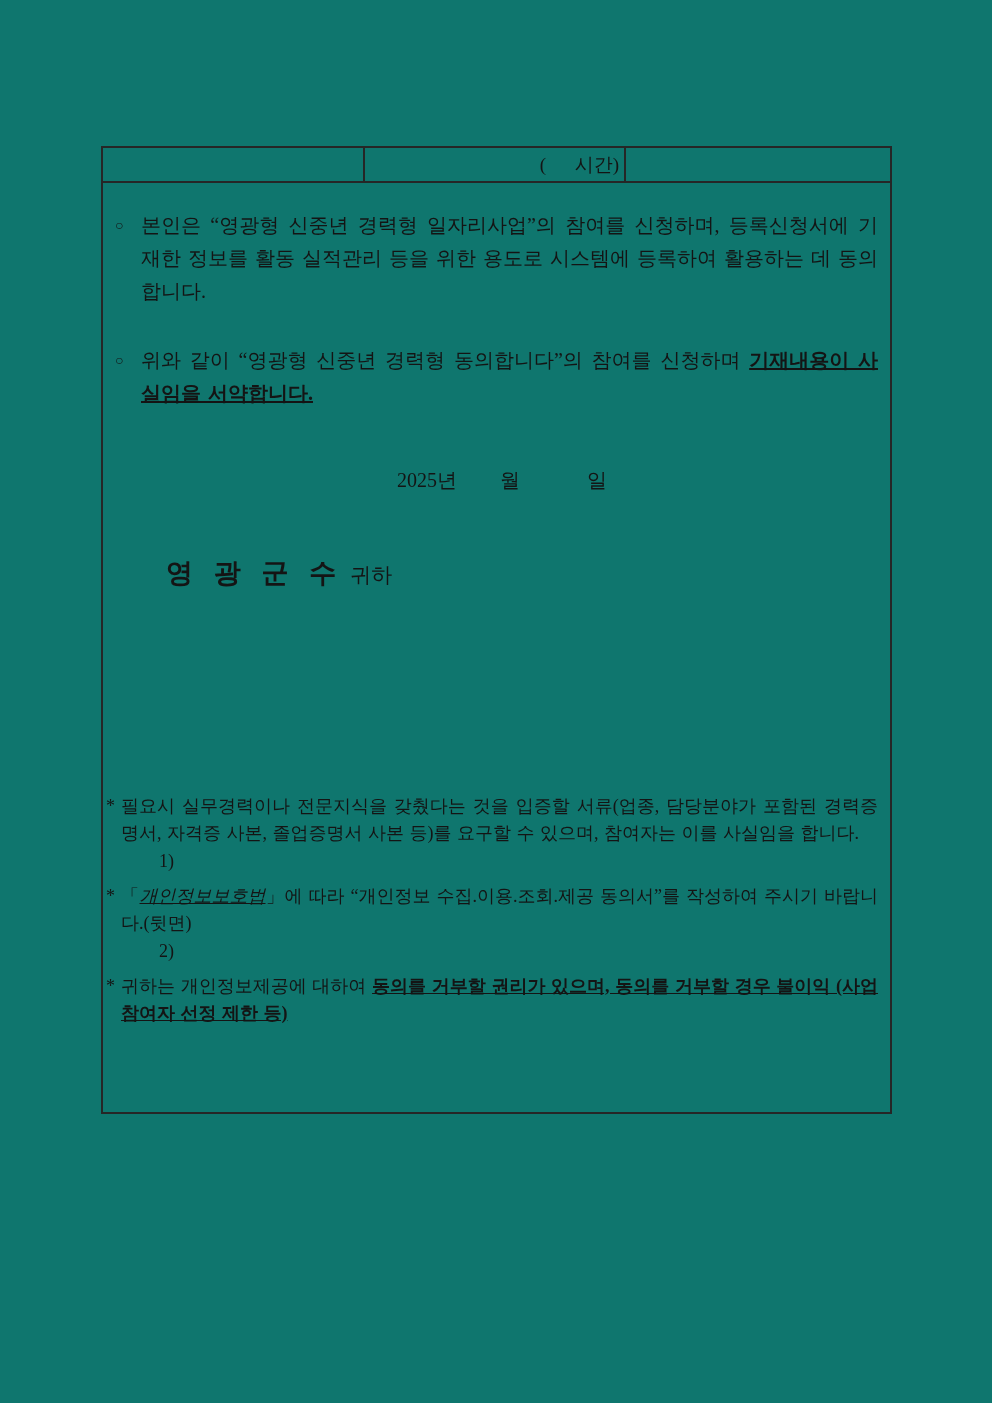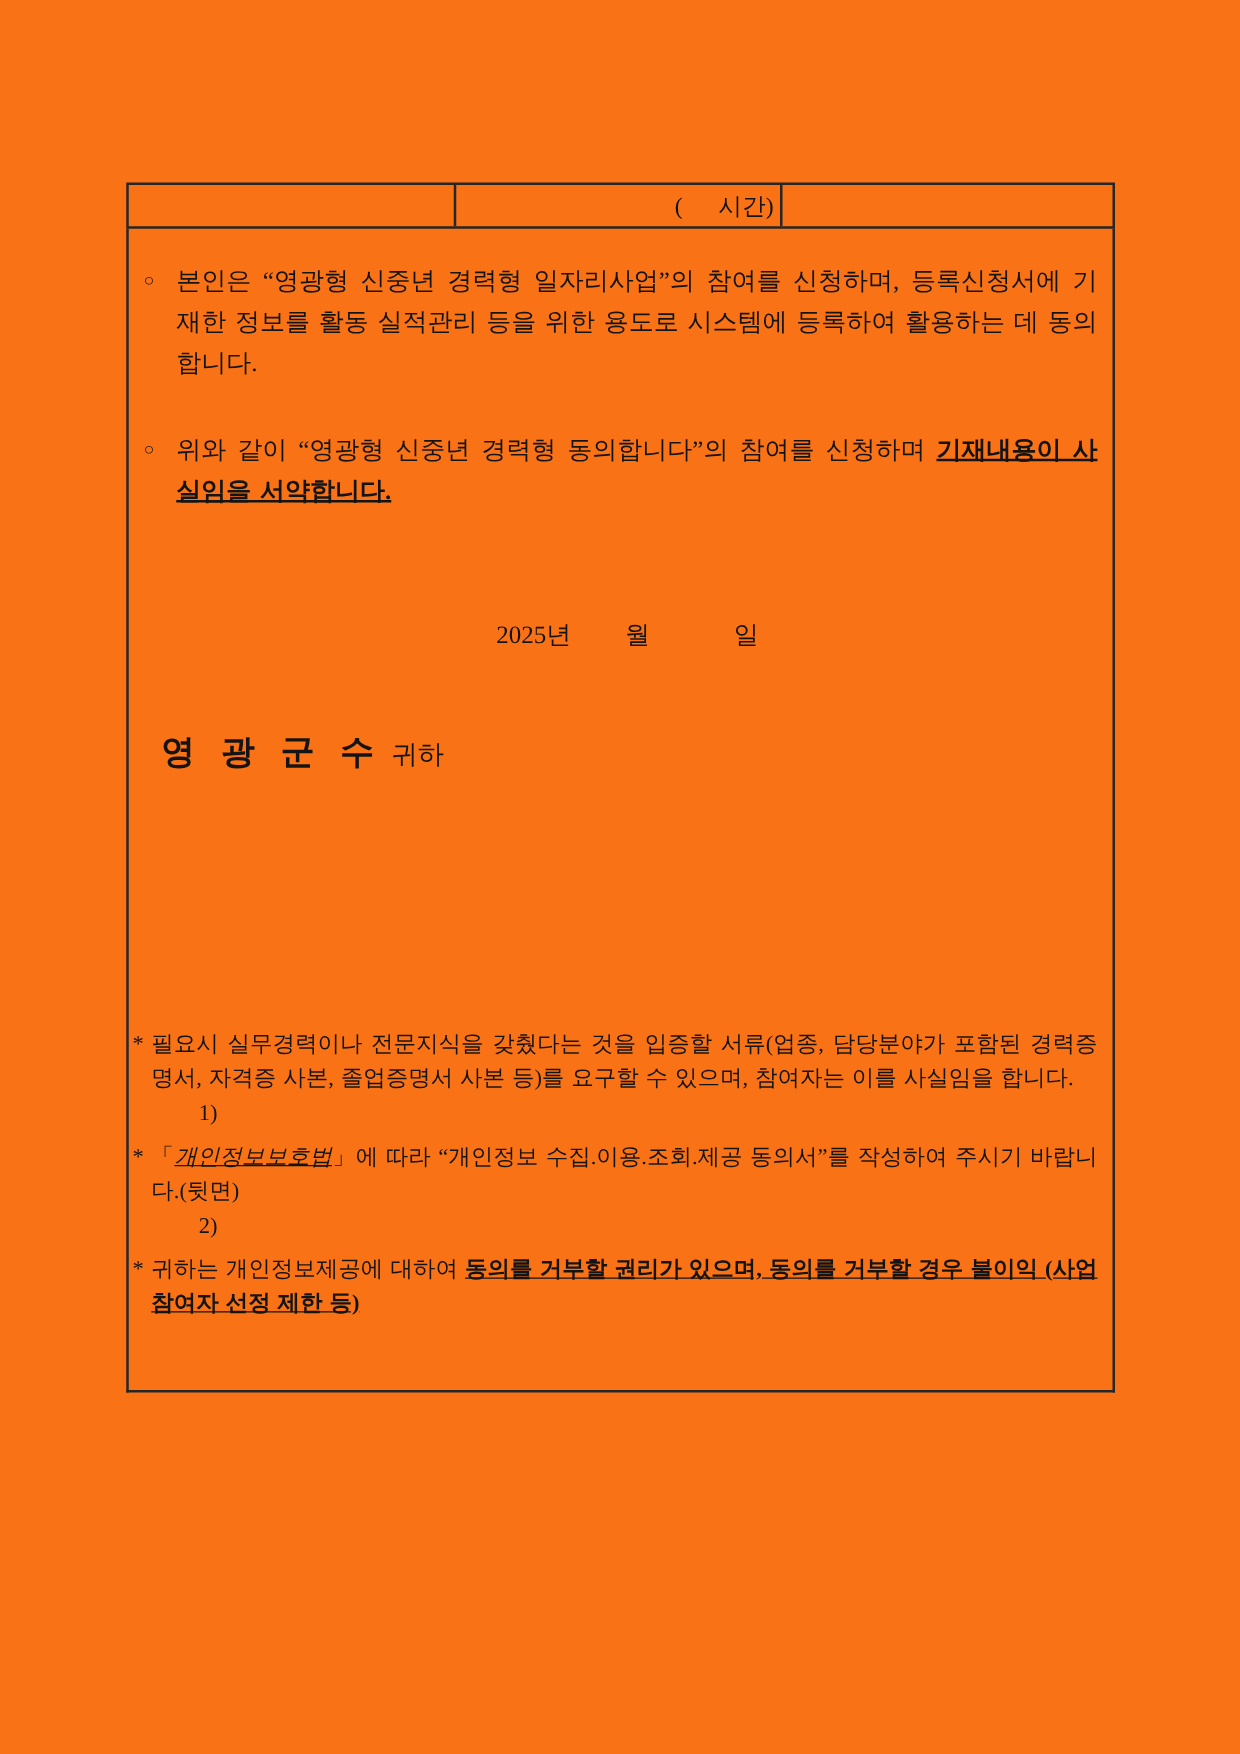--- a/index.html
+++ b/index.html
@@ -2,21 +2,21 @@
 <html><head>
 <meta charset="utf-8">
 <style>
   :root { --bc: #262626; --ink: #141414; }
   * { margin: 0; padding: 0; box-sizing: border-box; }
   body { background: #ffffff; }
   .page {
     position: relative;
     width: 992px;
     height: 1403px;
-    background: #f97316;
+    background: #0f766e;
     color: var(--ink);
     font-family: "Liberation Serif", "DejaVu Serif", serif;
   }
   .doc {
     position: absolute;
     left: 101px;
     top: 146px;
     width: 791px;
   }
   
@@ -44,31 +44,31 @@
   .para { display: flex; font-size: 20px; line-height: 33px; text-align: justify; }
   .para .marker { width: 38px; padding-left: 12px; flex-shrink: 0; font-size: 14px; }
   .para .ptext { flex: 1; word-spacing: 2px; }
   .p1 { margin-top: 26px; }
   .p2 { margin-top: 36px; }
 
   .bu { font-weight: bold; text-decoration: underline; }
   .u  { text-decoration: underline; font-style: italic; }
 
   
-  .date-line { margin-top: 83px; font-size: 20px; line-height: 30px; }
+  .date-line { margin-top: 55px; font-size: 20px; line-height: 30px; }
   .date-line .y { margin-left: 294px; }
   .date-line .m { margin-left: 38px; }
   .date-line .d { margin-left: 62px; }
 
   .applicant-line { margin-top: 100px; font-size: 20px; line-height: 30px; }
   .applicant-line .lbl  { margin-left: 264px; }
   .applicant-line .seal { margin-left: 153px; }
 
   
-  .recipient-line { margin-top: 60px; line-height: 36px; }
+  .recipient-line { margin-top: 60px; line-height: 36px; padding-left: 37px; }
   .recipient-title {
     font-weight: bold; font-size: 27px; margin-left: 26px;
     letter-spacing: 2px; word-spacing: 10px;
   }
   .recipient-honorific { font-size: 21px; margin-left: 12px; }
 
   
   .footnotes { margin-top: 198px; font-size: 18px; }
   .fn { display: flex; line-height: 27px; text-align: justify; }
   .fn .fnmarker { width: 18px; padding-left: 3px; flex-shrink: 0; }

